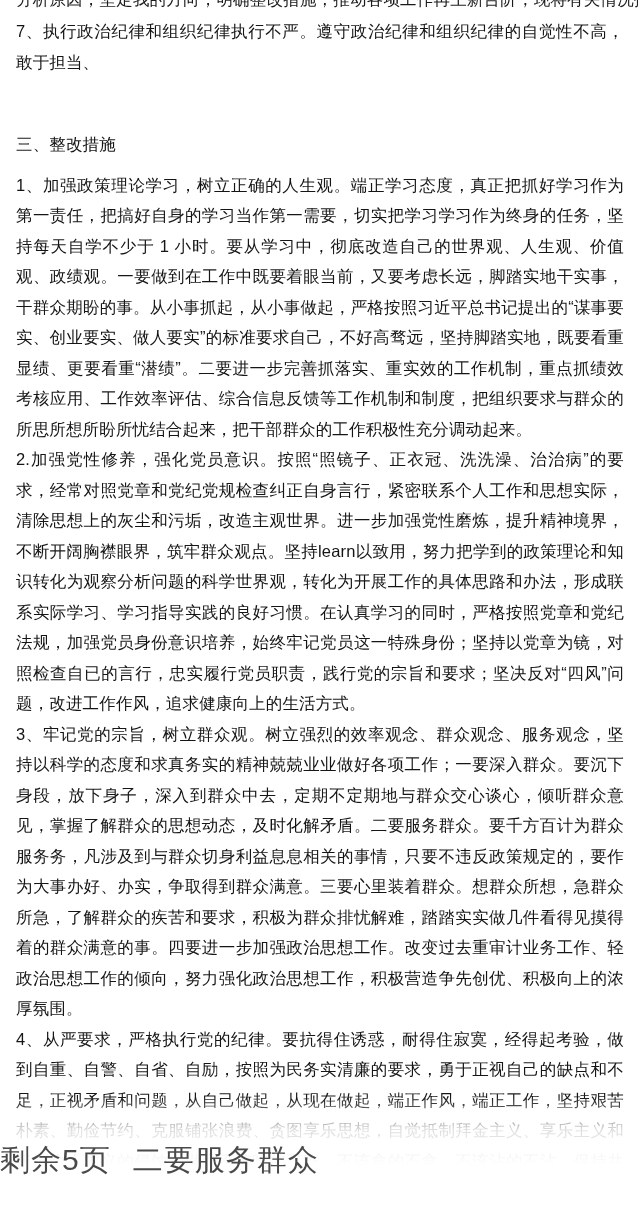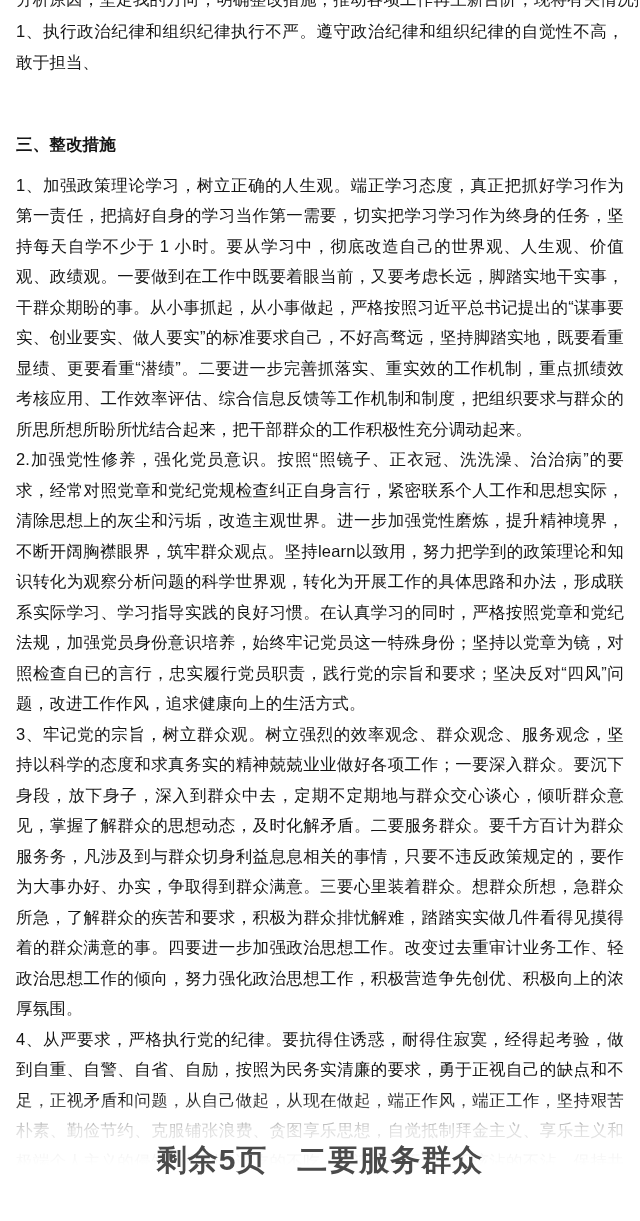--- a/index.html
+++ b/index.html
@@ -53,61 +53,61 @@
   }
   .gap-sm { height: 10px; }
   .gap-md { height: 22px; }
   .gap-lg { height: 30px; }
   .heading {
     font-size: 16.5px;
     line-height: 30.5px;
     letter-spacing: 0.15px;
     color: #151515;
     margin: 0;
-    font-weight: bold;
+    font-weight: normal;
   }
   .content-start { padding-top: 16px; }
 
   .overlay {
     position: absolute;
     left: 0;
     bottom: 0;
     width: 640px;
     height: 124px;
     background: linear-gradient(to bottom, rgba(255,255,255,0) 0%, rgba(255,255,255,0.85) 26%, #ffffff 55%);
     pointer-events: none;
   }
   .footer-bar {
     position: absolute;
     left: 0;
     bottom: 40px;
     width: 640px;
     display: flex;
-    justify-content: center;
+    justify-content: flex-start;
     align-items: baseline;
-    gap: 30px;
+    gap: 22px;
     font-size: 30px;
     letter-spacing: 1px;
     color: #4a4a4a;
-    font-weight: bold;
+    font-weight: normal;
   }
   .footer-bar span { white-space: nowrap; }
 </style>
 </head>
 <body>
 
 <div class="page">
 
   <div class="clip-top">
     <div class="cut-line">分析原因，坚定我的方向，明确整改措施，推动各项工作再上新台阶，现将有关情况报告如下。</div>
   </div>
 
   <div class="content-start">
 
-    <p class="body-text para">1、执行政治纪律和组织纪律执行不严。遵守政治纪律和组织纪律的自觉性不高，敢于担当、</p>
+    <p class="body-text para">7、执行政治纪律和组织纪律执行不严。遵守政治纪律和组织纪律的自觉性不高，敢于担当、</p>
 
     <div class="gap-md"></div>
 
 
     <div class="gap-lg"></div>
 
     <h2 class="heading">三、整改措施</h2>
 
     <div class="gap-sm"></div>
 

